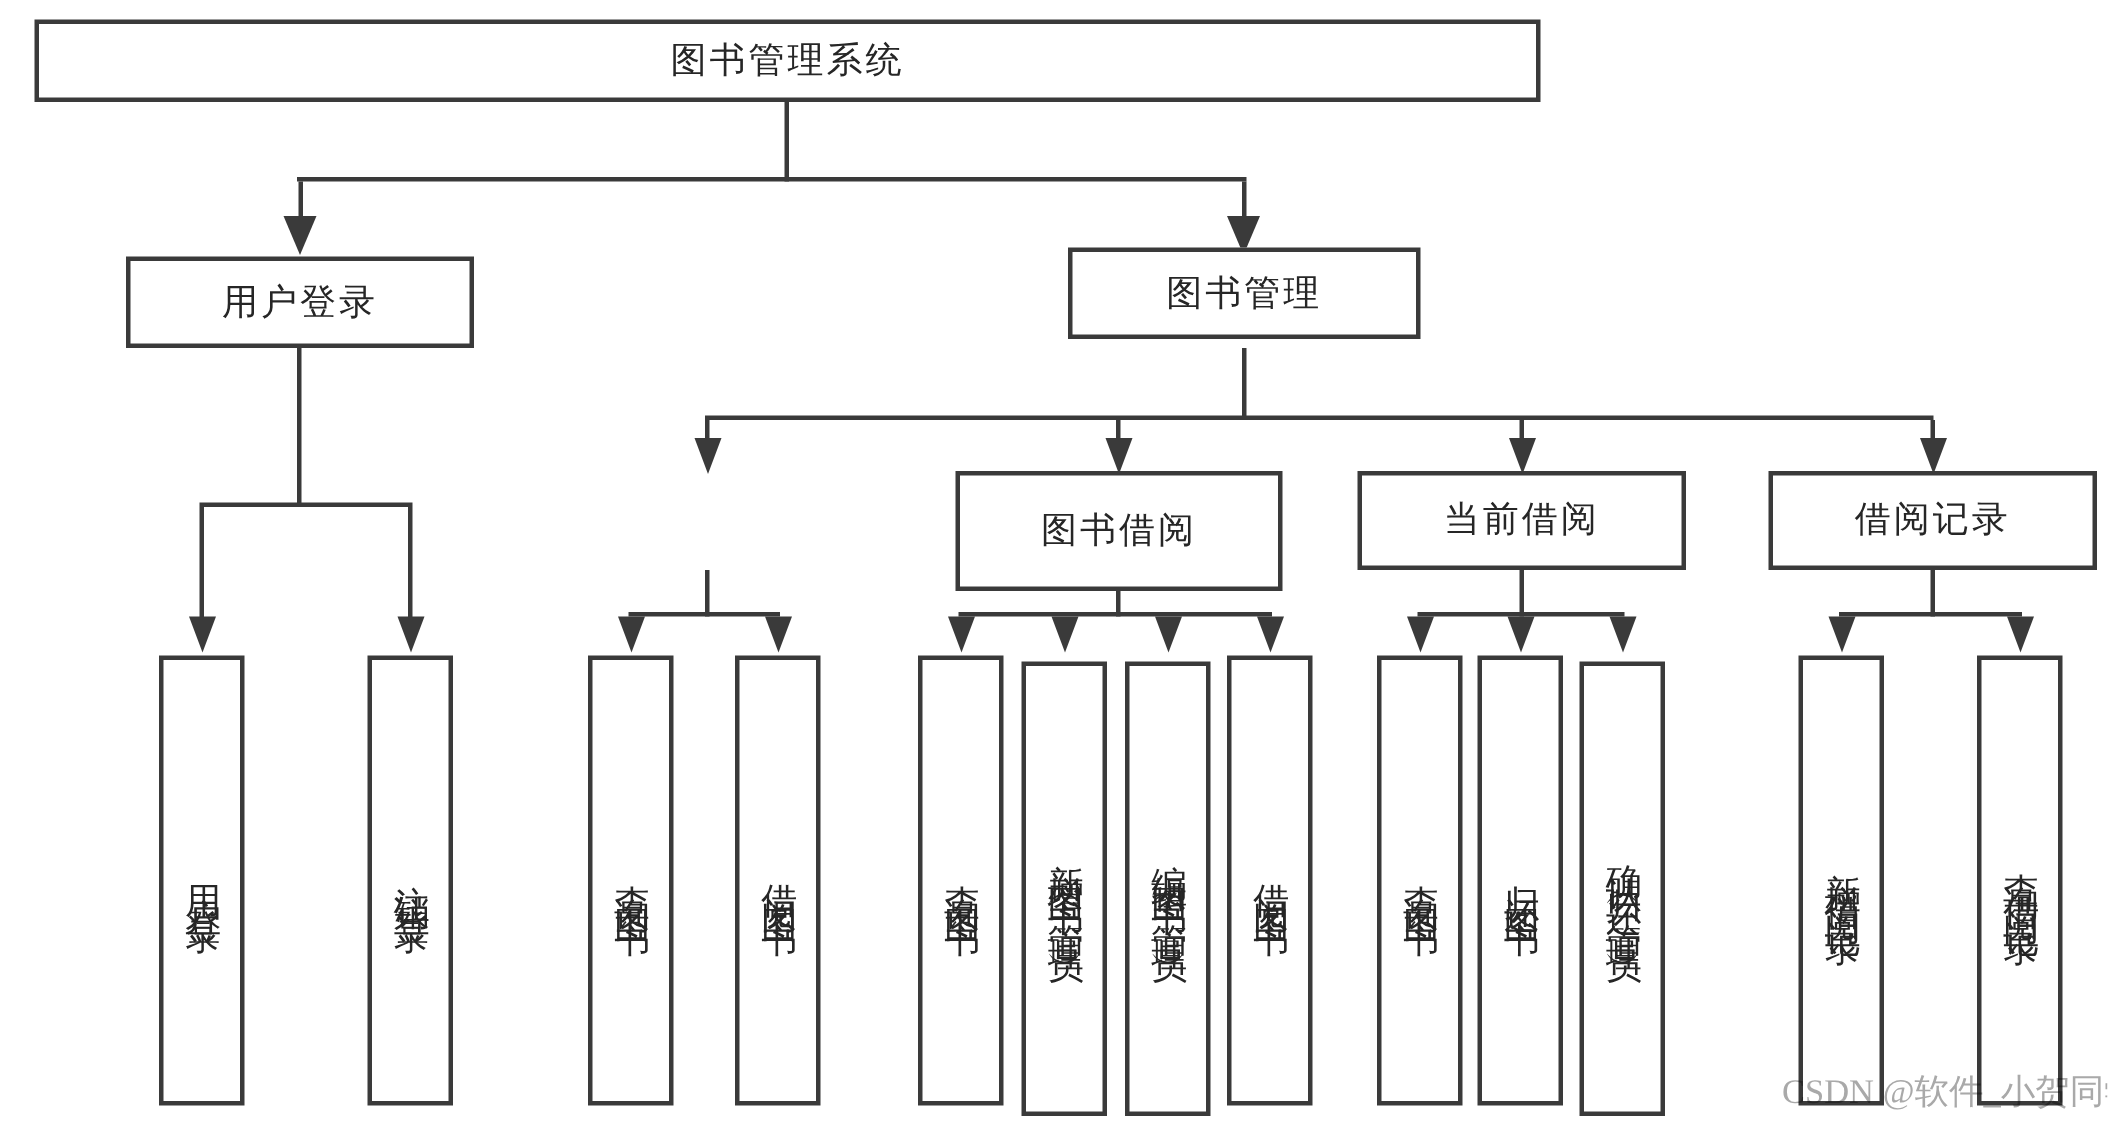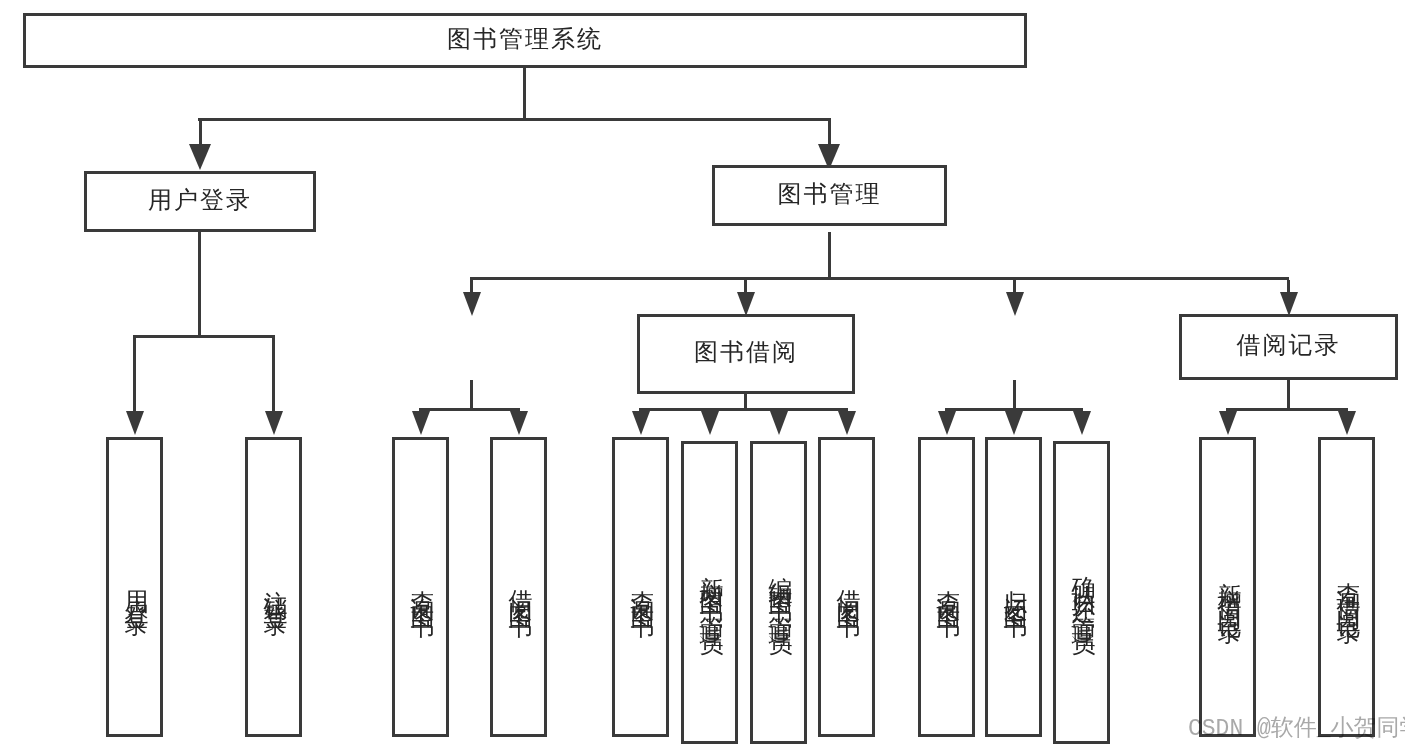--- a/index.html
+++ b/index.html
@@ -7,21 +7,21 @@
     --text:#262626;
     --wm:#a9a9a9;
     --bg:#ffffff;
   }
   html,body{margin:0;padding:0;background:#fff;}
   .stage{
     position:relative;
     width:1405px;height:747px;
     background:var(--bg);
     overflow:hidden;
-    font-family:Liberation Mono, monospace;
+    font-family:Liberation Serif, serif;
   }
   .box{
     position:absolute;
     box-sizing:border-box;
     border:3px solid var(--line);
     background:#fff;
     display:flex;
     align-items:center;
     justify-content:center;
   }
@@ -124,20 +124,23 @@
   <div class="box" style="left:84px;top:171px;width:232px;height:61px">
     <span class="hlabel">用户登录</span>
   </div>
   <div class="box" style="left:712px;top:165px;width:235px;height:61px">
     <span class="hlabel">图书管理</span>
   </div>
 
   <div class="box" style="left:637px;top:314px;width:218px;height:80px">
     <span class="hlabel">图书借阅</span>
   </div>
+  <div class="box" style="left:905px;top:314px;width:219px;height:66px">
+    <span class="hlabel">当前借阅</span>
+  </div>
   <div class="box" style="left:1179px;top:314px;width:219px;height:66px">
     <span class="hlabel">借阅记录</span>
   </div>
 
   <div class="box" style="left:106px;top:437px;width:57px;height:300px">
     <span class="vlabel">用户登录</span>
   </div>
   <div class="box" style="left:245px;top:437px;width:57px;height:300px">
     <span class="vlabel">注销登录</span>
   </div>

